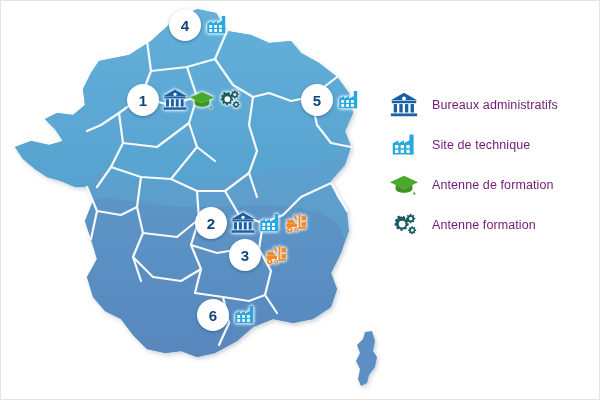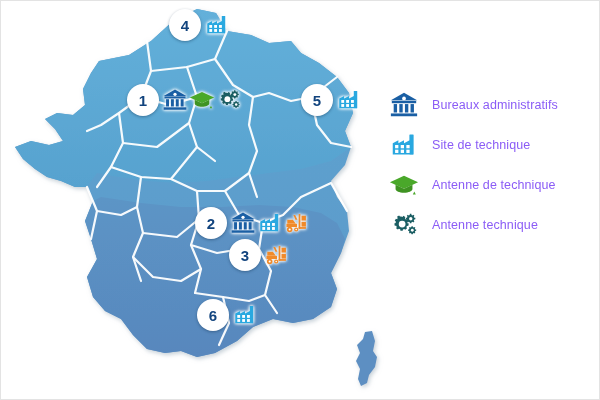--- a/index.html
+++ b/index.html
@@ -91,21 +91,21 @@
     justify-content: center;
     flex: 0 0 auto;
   }
   .legend-icon {
     width: 30px;
     height: 30px;
     display: block;
   }
   .legend-label {
     font-size: 12.5px;
-    color: #8b5cf6;
+    color: #701a75;
     letter-spacing: 0.1px;
     white-space: nowrap;
   }
 </style>
 </head>
 <body>
 
 <div id="screen">
 
   <div id="map-panel">
@@ -369,31 +369,31 @@
 
 
     <div class="legend-row">
       <span class="legend-icon-wrap">
         <svg class="legend-icon" viewBox="0 0 32 32">
           <path fill="#4aa82a" d="M16 6L1 13l15 7 15-7z"></path>
           <path fill="#3f9322" d="M16 20l-9-4.2v4.4c0 2.2 4 4 9 4s9-1.8 9-4v-4.4z"></path>
           <path fill="#4aa82a" d="M27 14.5v8.5l-1.6 3h3.2l-1.6-3z"></path>
         </svg>
       </span>
-      <span class="legend-label">Antenne de technique</span>
+      <span class="legend-label">Antenne de formation</span>
     </div>
 
     <div class="legend-row">
       <span class="legend-icon-wrap">
         <svg class="legend-icon" viewBox="0 0 32 32">
           <path fill="#1b5e63" d="M13 7l1.4.45.9-1.2 2.1 1.25-.45 1.45 1.05 1.05 1.45-.45 1.25 2.1-1.2.9.2 1.45 1.4.5-.4 2.4-1.5.05-.7 1.3.75 1.3-1.85 1.55-1.2-.9-1.35.55-.25 1.5-2.4-.2-.25-1.5-1.35-.55-1.2.9-1.85-1.55.75-1.3-.7-1.3-1.5-.05-.4-2.4 1.4-.5.2-1.45-1.2-.9 1.25-2.1 1.45.45L9.15 8.5 8.7 7.05l2.1-1.25.9 1.2z"></path>
           <circle cx="14" cy="15" r="3.6" fill="#ffffff"></circle>
           <path fill="#1b5e63" d="M24 5.2l1.1.6.9-.7 1.1 1.1-.7.9.6 1.1 1.1.15v1.6l-1.1.15-.6 1.1.7.9-1.1 1.1-.9-.7-1.1.6-.15 1.1h-1.6l-.15-1.1-1.1-.6-.9.7-1.1-1.1.7-.9-.6-1.1-1.1-.15v-1.6l1.1-.15.6-1.1-.7-.9 1.1-1.1.9.7 1.1-.6.15-1.1h1.6z"></path>
           <circle cx="23.2" cy="9.35" r="1.8" fill="#ffffff"></circle>
           <path fill="#1b5e63" d="M25.5 18.2l.95.5.75-.6.95.95-.6.75.5.95.95.15v1.35l-.95.15-.5.95.6.75-.95.95-.75-.6-.95.5-.15.95h-1.35l-.15-.95-.95-.5-.75.6-.95-.95.6-.75-.5-.95-.95-.15v-1.35l.95-.15.5-.95-.6-.75.95-.95.75.6.95-.5.15-.95h1.35z"></path>
           <circle cx="24.85" cy="21.6" r="1.5" fill="#ffffff"></circle>
         </svg>
       </span>
-      <span class="legend-label">Antenne technique</span>
+      <span class="legend-label">Antenne formation</span>
     </div>
 
   </div>
 </div>
 
 </body></html>

